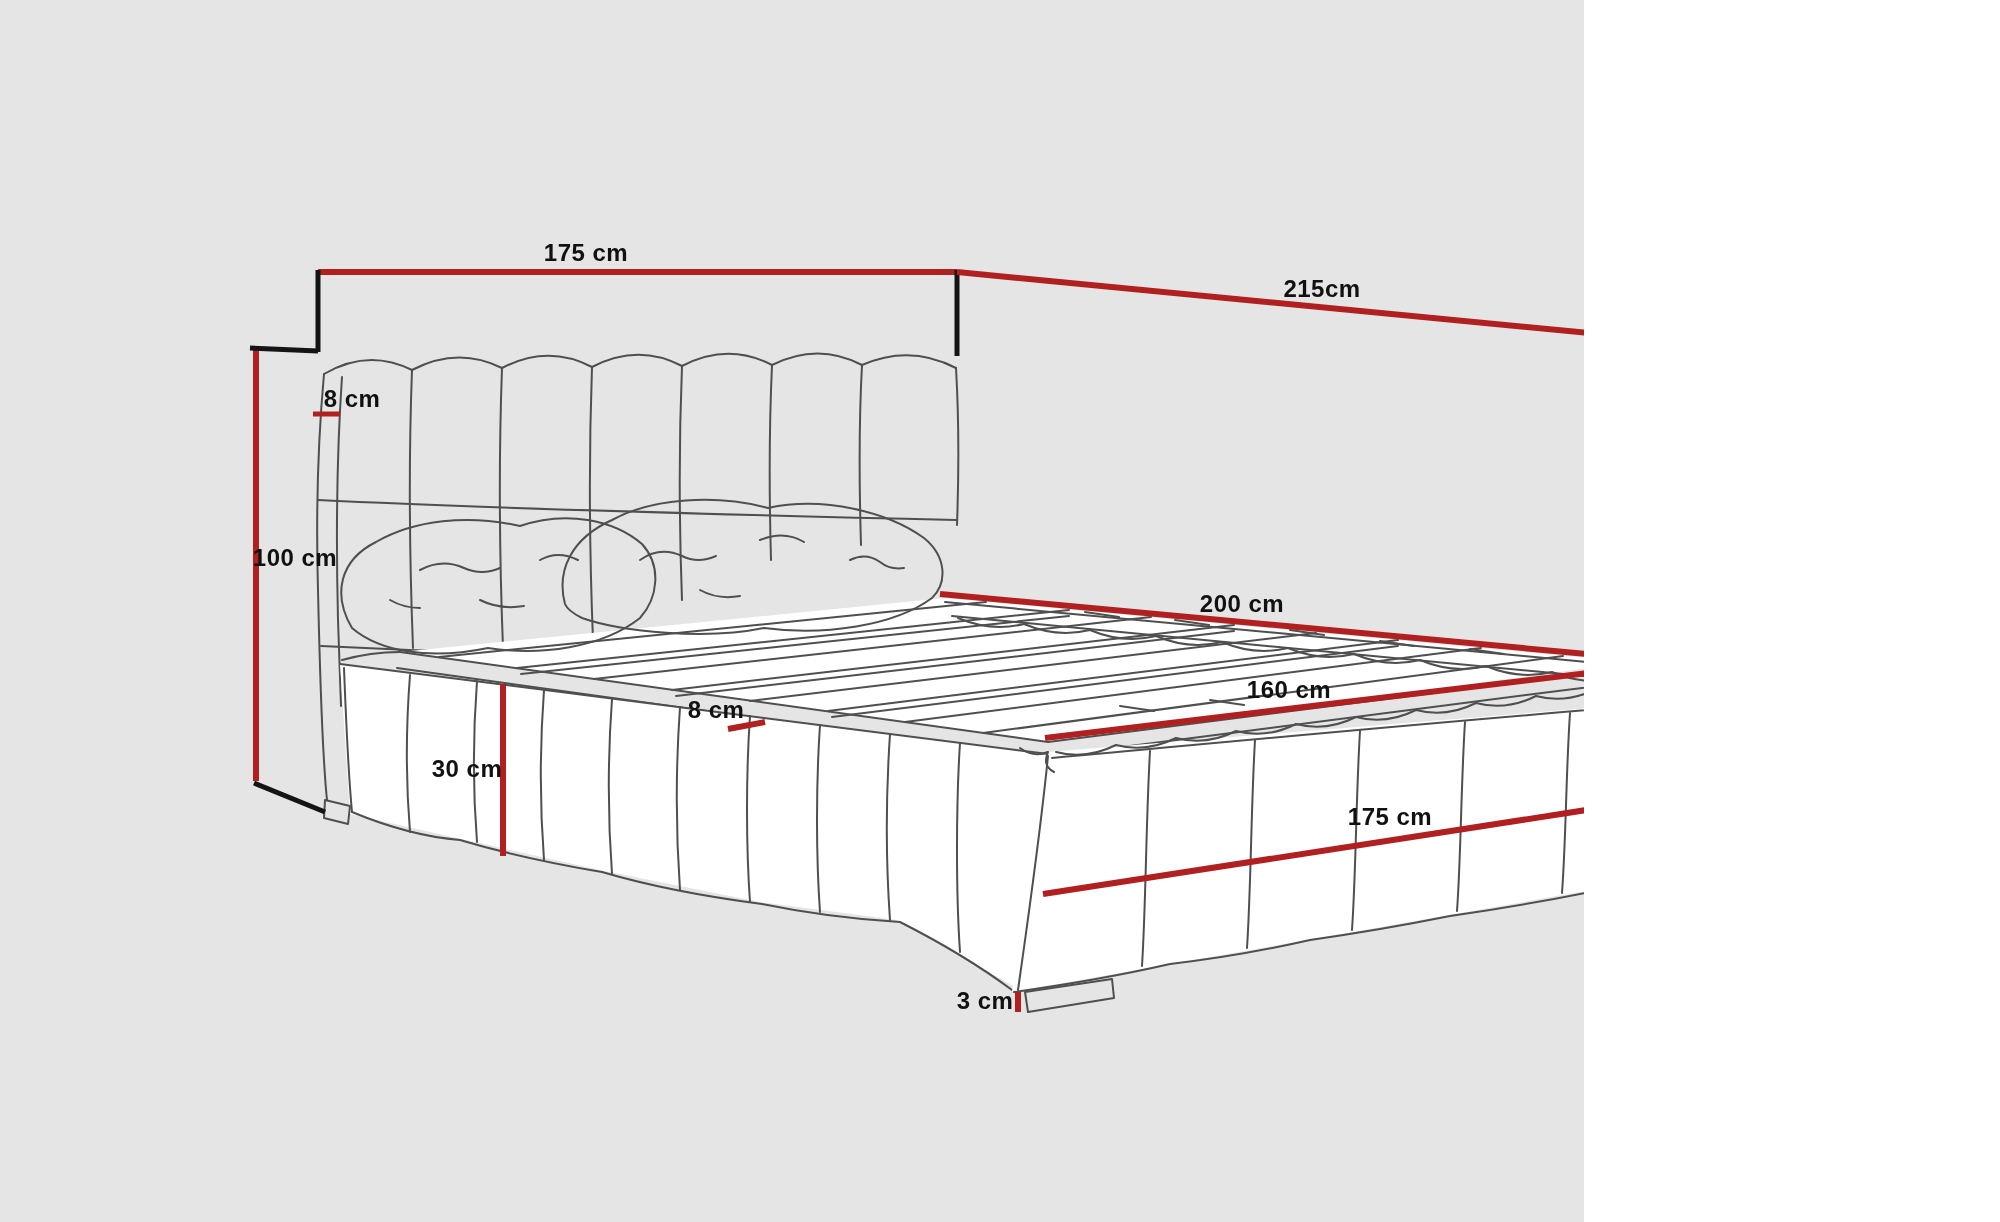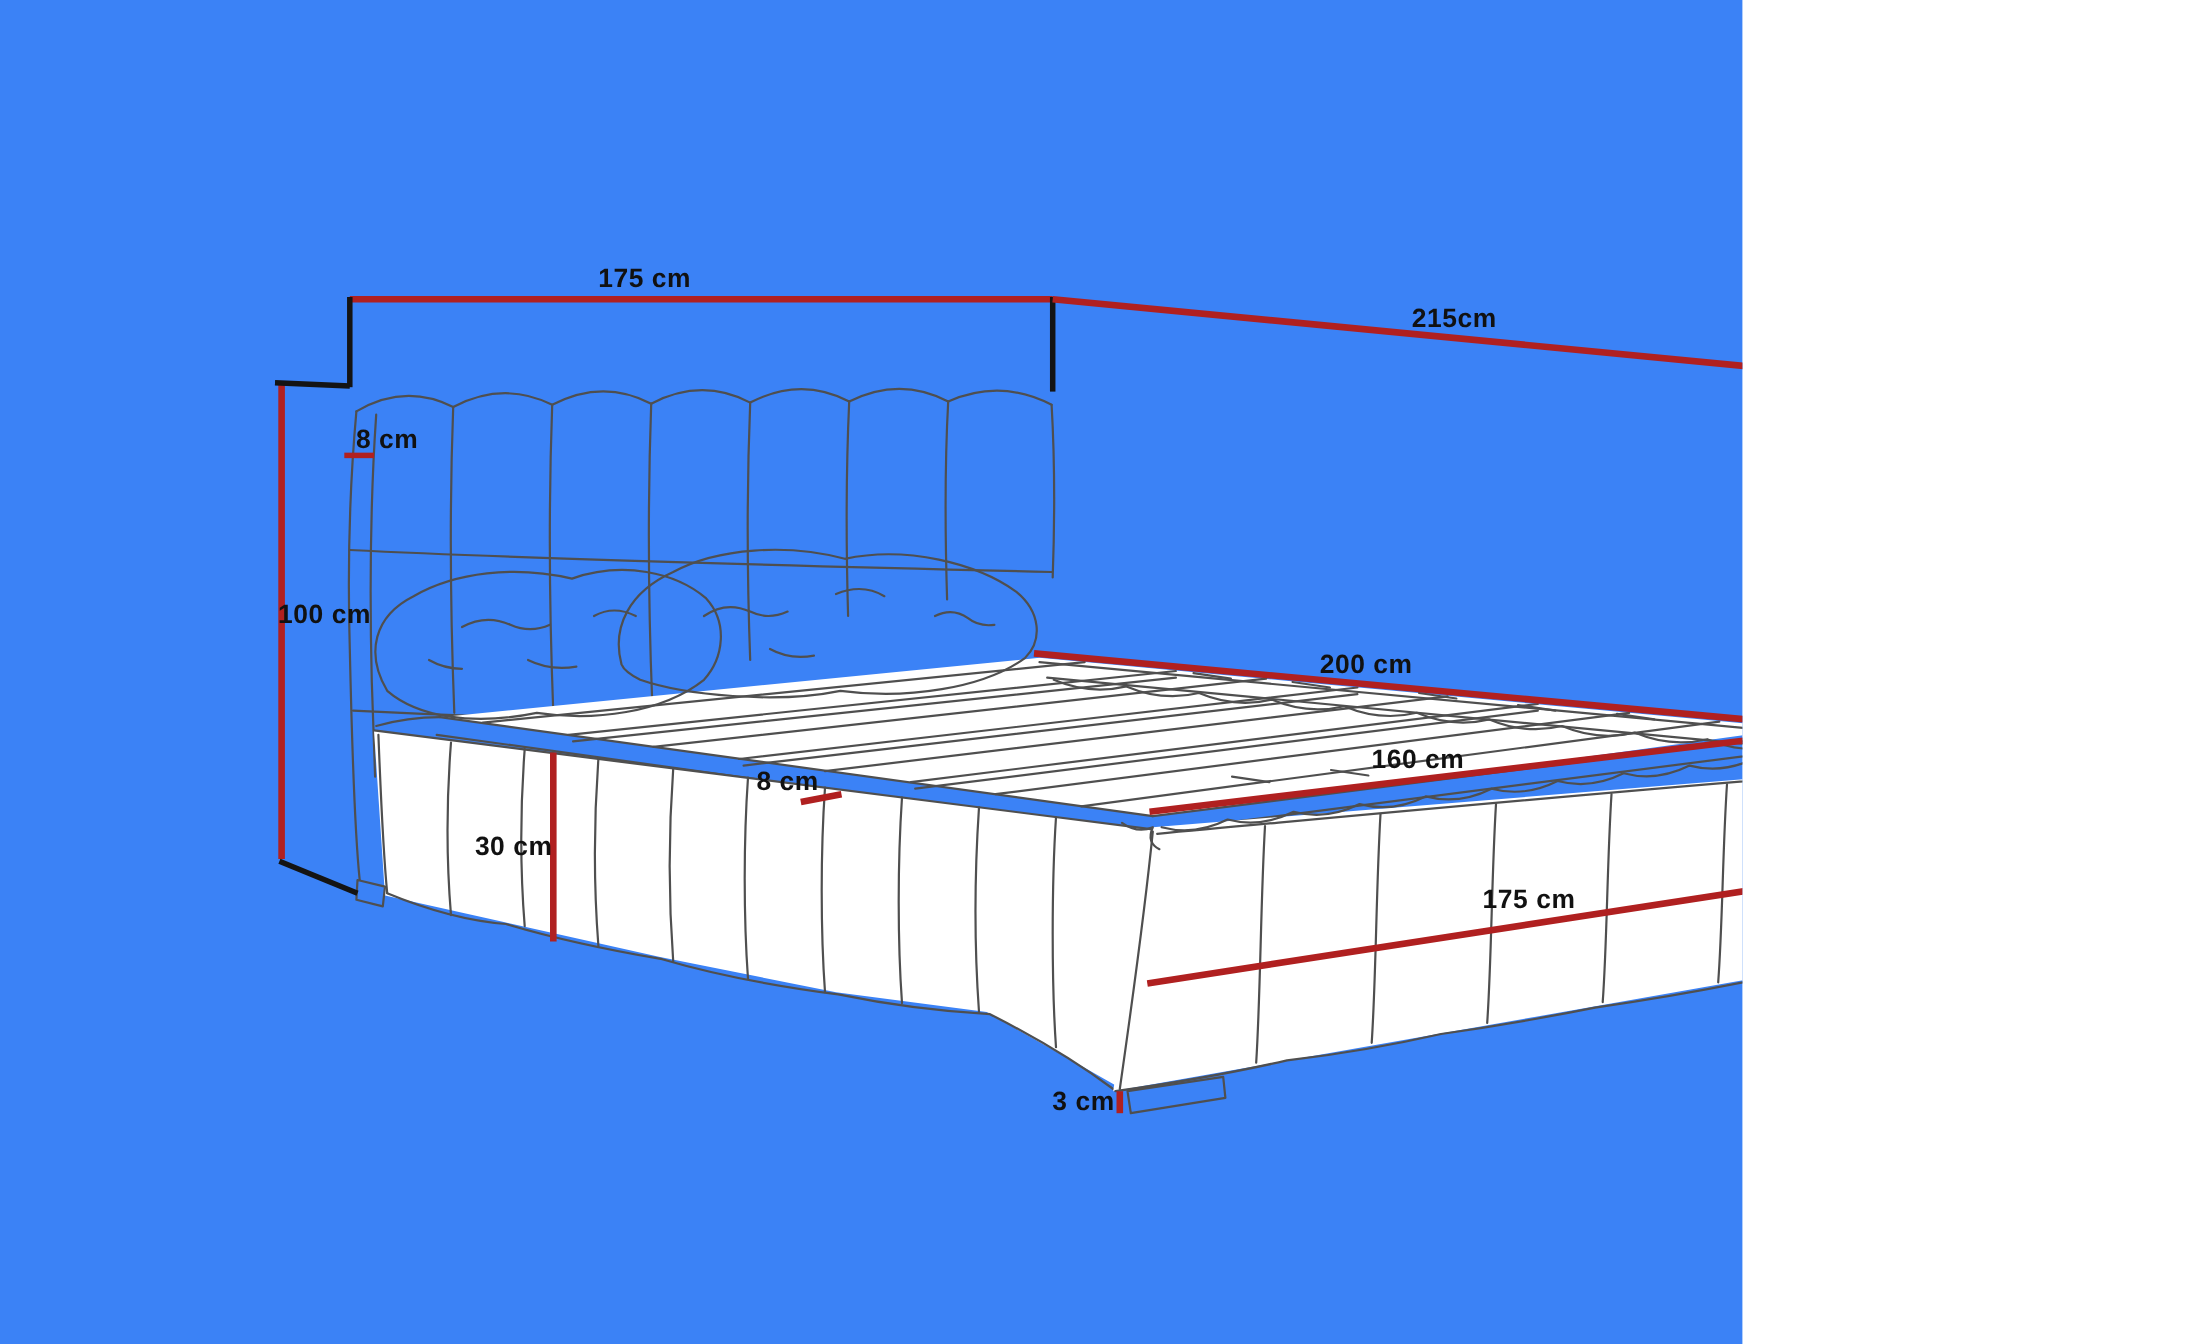--- a/index.html
+++ b/index.html
@@ -1,16 +1,16 @@
 <!DOCTYPE html>
 <html><head>
 <meta charset="utf-8">
 <style>
   html,body{margin:0;padding:0;background:#ffffff;}
-  .stage{position:relative;width:1584px;height:1222px;background:#3b82f6;overflow:hidden;
+  .stage{position:relative;width:1584px;height:1222px;background:#e5e5e5;overflow:hidden;
          font-family:"Liberation Sans",sans-serif;}
   svg{position:absolute;left:0;top:0;}
   .sketch{stroke:#4f4f4f;stroke-width:2;fill:none;stroke-linecap:round;stroke-linejoin:round;}
   .sketch-fill{fill:#ffffff;stroke:none;}
   .dim-red{stroke:#b02020;stroke-width:6;fill:none;stroke-linecap:butt;}
   .dim-red-thin{stroke:#b02020;stroke-width:5;fill:none;stroke-linecap:butt;}
   .dim-black{stroke:#141414;stroke-width:5;fill:none;stroke-linecap:butt;}
   .dim-label{font-family:"Liberation Sans",sans-serif;font-size:24px;font-weight:700;
              fill:#111111;letter-spacing:0.5px;}
 </style>

